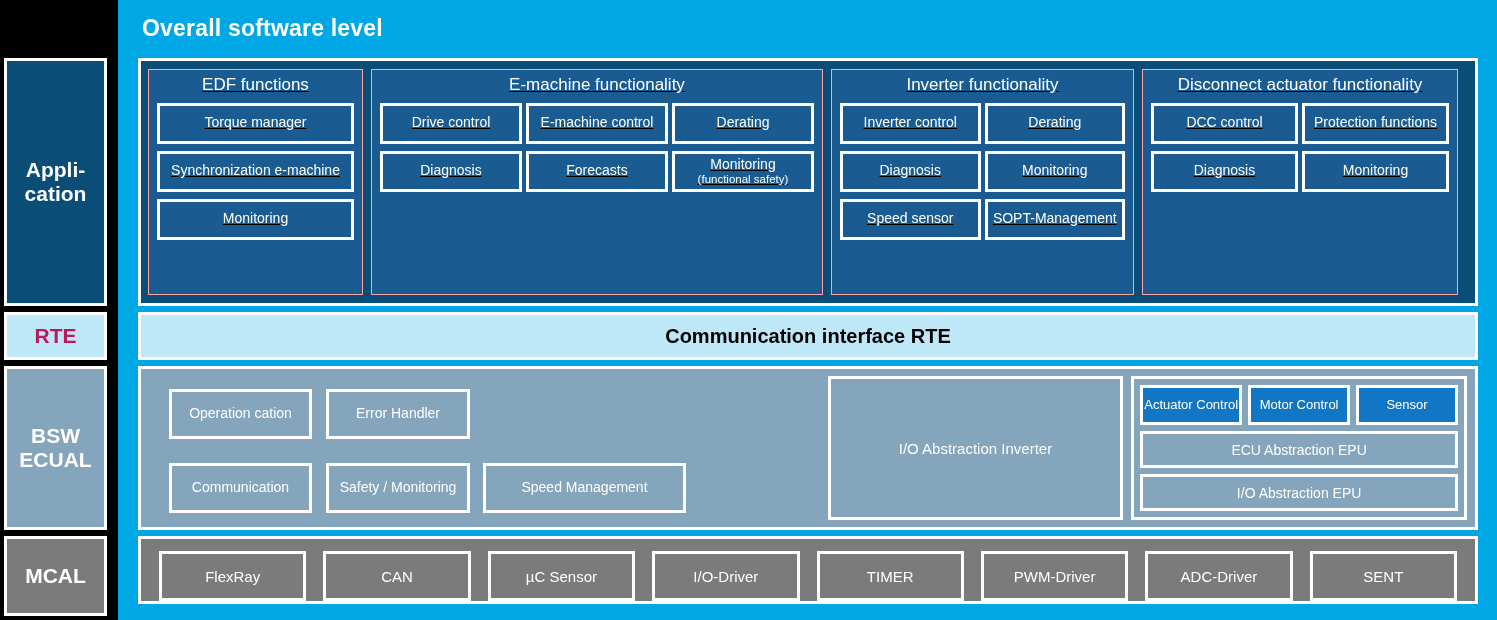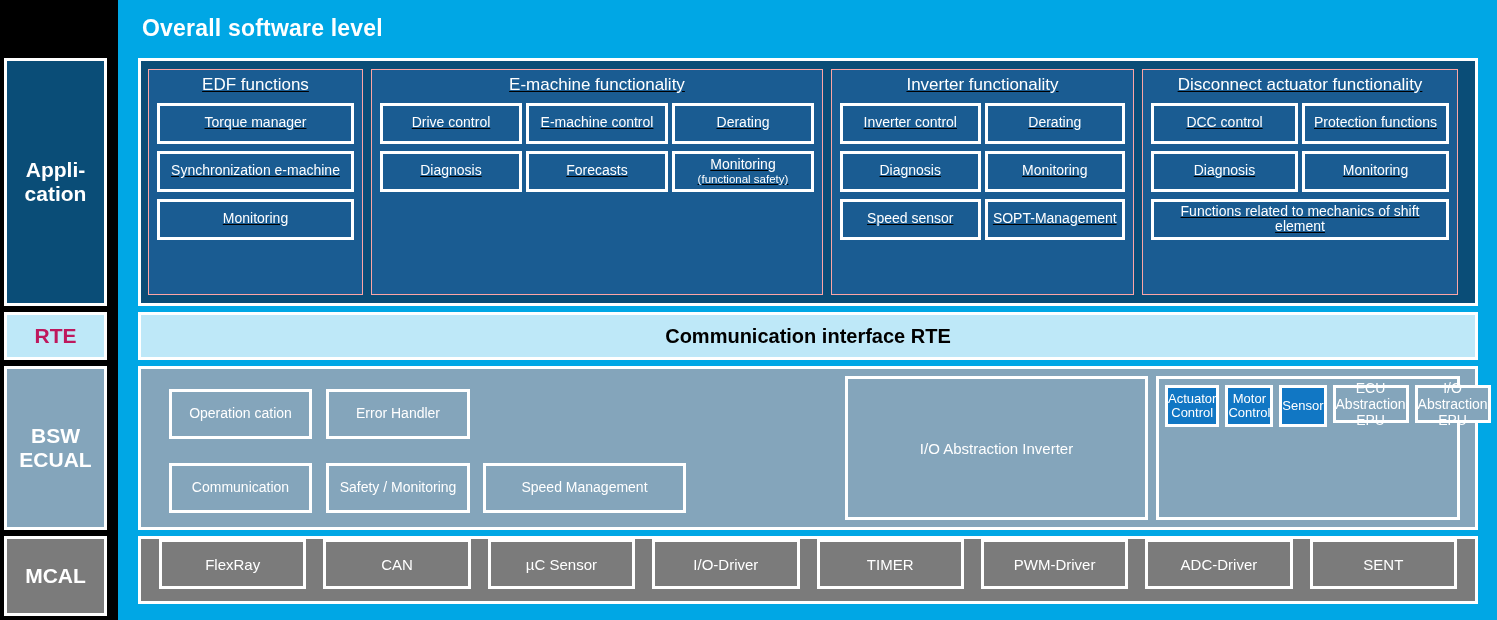--- a/index.html
+++ b/index.html
@@ -149,25 +149,25 @@
 
   .bsw-io {
     width: 303px;
     background: #84a5bb;
     border: 3px solid #ffffff;
     color: #ffffff; font-size: 15px;
     display: flex; align-items: center; justify-content: center;
     text-align: center;
   }
   .bsw-epu {
-    width: 304px;
+    width: 344px;
     background: #84a5bb;
     border: 3px solid #ffffff;
     padding: 6px 6px;
-    display: flex; flex-direction: row; gap: 6px;
+    display: flex; flex-direction: column; gap: 6px;
   }
   .epu-top { display: flex; gap: 6px; height: 42px; }
   .epu-blue {
     background: #1177c4;
     border: 3px solid #ffffff;
     color: #ffffff; font-size: 13px;
     display: flex; align-items: center; justify-content: center;
     text-align: center; line-height: 1.08;
     flex: 1;
   }
@@ -180,21 +180,21 @@
     text-align: center;
   }
 
   
   .mcal-row {
     position: absolute;
     left: 20px; top: 536px;
     width: 1340px; height: 68px;
     background: #7b7b7b;
     border: 3px solid #ffffff;
-    display: flex; align-items: flex-start;
+    display: flex; align-items: flex-end;
     padding: 0 18px;
     gap: 17px;
   }
   .mcal-cell {
     flex: 1;
     height: 50px;
     background: #7b7b7b;
     border: 3px solid #ffffff;
     color: #ffffff; font-size: 15px;
     display: flex; align-items: center; justify-content: center;
@@ -275,23 +275,20 @@
       <div class="group g-dis">
         <div class="group-title">Disconnect actuator functionality</div>
         <div class="group-body">
           <div class="grid-row">
             <div class="cell">DCC control</div>
             <div class="cell">Protection functions</div>
           </div>
           <div class="grid-row">
             <div class="cell">Diagnosis</div>
             <div class="cell">Monitoring</div>
-          </div>
-          <div class="grid-row">
-            <div class="cell wide">Functions related to mechanics of shift element</div>
           </div>
         </div>
       </div>
 
     </div>
 
     <div class="rte-row">
       <span>Communication interface RTE</span>
     </div>
 

